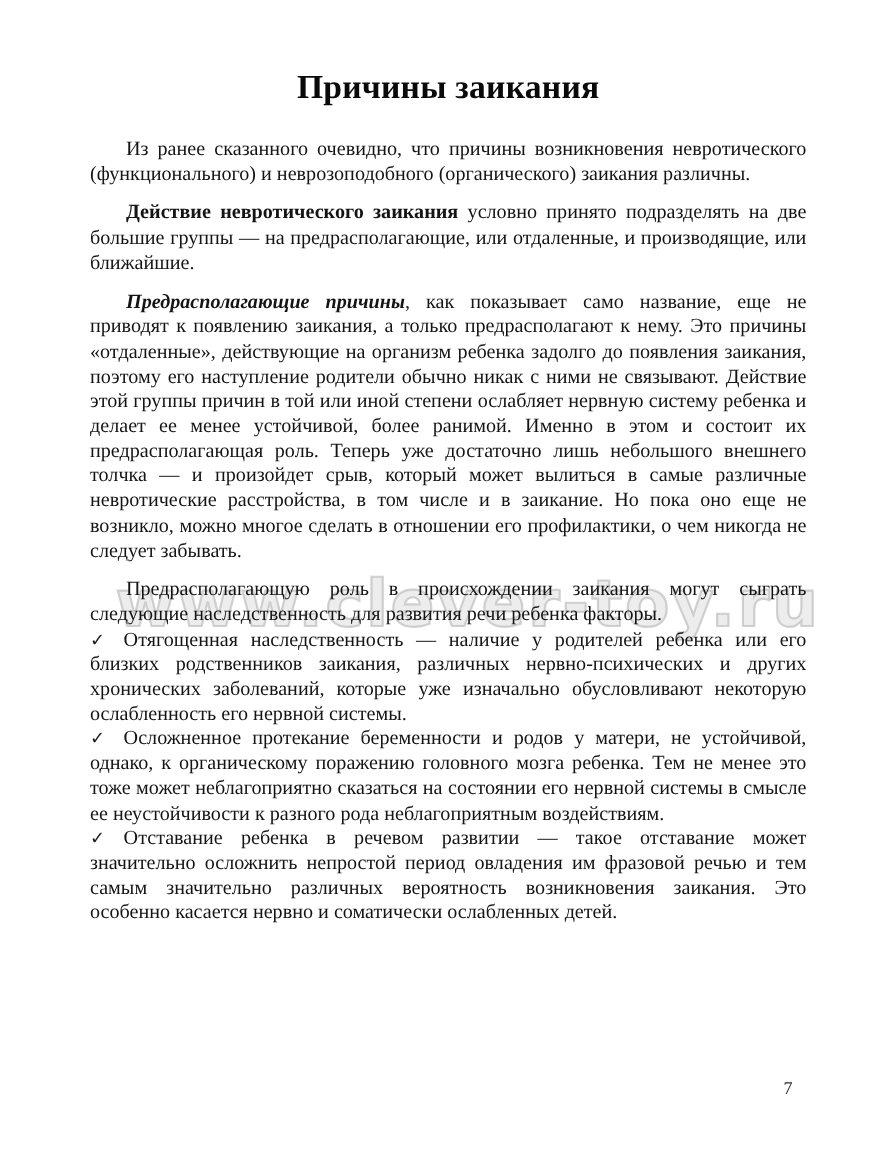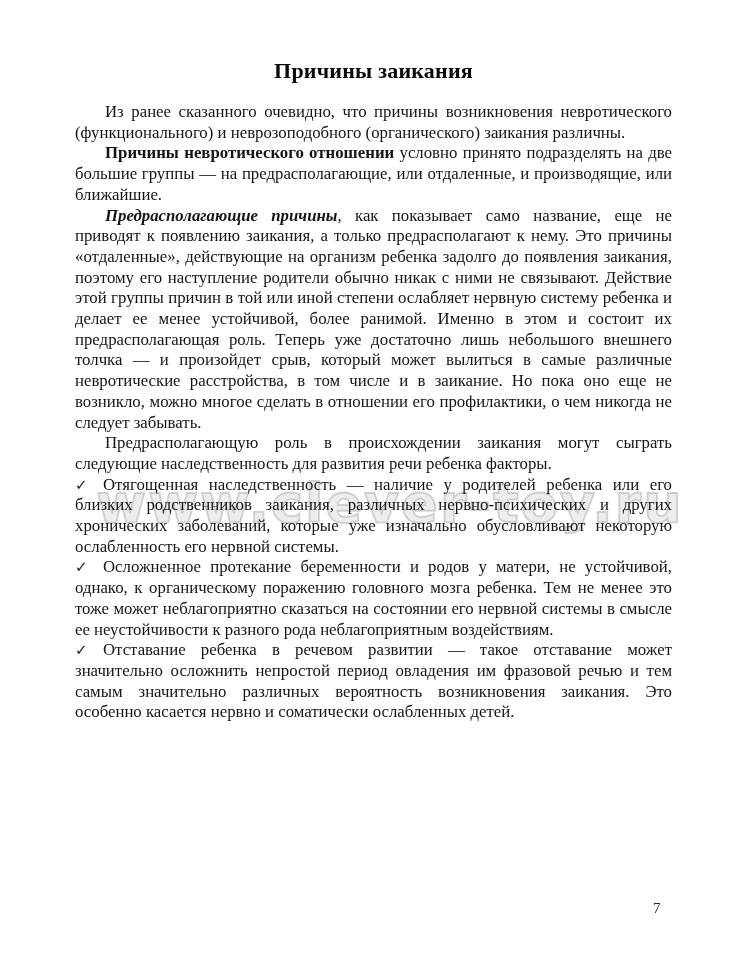--- a/index.html
+++ b/index.html
@@ -19,21 +19,21 @@
     inset: 0;
     background: #ffffff;
   }
   .title {
     position: absolute;
     top: 58px;
     left: 75px;
     width: 597px;
     margin: 0;
     text-align: center;
-    font-size: 22px;
+    font-size: 28px;
     font-weight: 700;
     color: #0a0a0a;
     letter-spacing: 0.2px;
     z-index: 2;
   }
   .watermark {
     position: absolute;
     top: 472px;
     left: 70px;
     width: 640px;
@@ -59,20 +59,21 @@
     line-height: 20.7px;
     text-align: justify;
     color: #141414;
   }
   .para {
     margin: 0;
     padding: 0;
   }
   .para.indent {
     text-indent: 30px;
+    margin-top: 12px;
   }
   .lead {
     font-weight: 700;
   }
   .lead.italic {
     font-style: italic;
     font-family: Liberation Serif, serif;
   }
   .para.bullet {
     text-indent: 0;
@@ -100,21 +101,21 @@
 <div class="page">
 
   <div class="watermark">www.clever-toy.ru</div>
 
   <h1 class="title">Причины заикания</h1>
 
   <div class="body-text">
 
     <p class="para indent"><span>Из ранее сказанного очевидно, что причины возникновения невротического (функционального) и неврозоподобного (органического) заикания различны.</span></p>
 
-    <p class="para indent"><span class="lead">Причины невротического отношении</span><span> условно принято подразделять на две большие группы — на предрасполагающие, или отдаленные, и производящие, или ближайшие.</span></p>
+    <p class="para indent"><span class="lead">Действие невротического заикания</span><span> условно принято подразделять на две большие группы — на предрасполагающие, или отдаленные, и производящие, или ближайшие.</span></p>
 
     <p class="para indent"><span class="lead italic">Предрасполагающие причины</span><span>, как показывает само название, еще не приводят к появлению заикания, а только предрасполагают к нему. Это причины «отдаленные», действующие на организм ребенка задолго до появления заикания, поэтому его наступление родители обычно никак с ними не связывают. Действие этой группы причин в той или иной степени ослабляет нервную систему ребенка и делает ее менее устойчивой, более ранимой. Именно в этом и состоит их предрасполагающая роль. Теперь уже достаточно лишь небольшого внешнего толчка — и произойдет срыв, который может вылиться в самые различные невротические расстройства, в том числе и в заикание. Но пока оно еще не возникло, можно многое сделать в отношении его профилактики, о чем никогда не следует забывать.</span></p>
 
     <p class="para indent"><span>Предрасполагающую роль в происхождении заикания могут сыграть следующие наследственность для развития речи ребенка факторы.</span></p>
 
     <p class="para bullet"><span class="check">✓</span><span>Отягощенная наследственность — наличие у родителей ребенка или его близких родственников заикания, различных нервно-психических и других хронических заболеваний, которые уже изначально обусловливают некоторую ослабленность его нервной системы.</span></p>
 
     <p class="para bullet"><span class="check">✓</span><span>Осложненное протекание беременности и родов у матери, не устойчивой, однако, к органическому поражению головного мозга ребенка. Тем не менее это тоже может неблагоприятно сказаться на состоянии его нервной системы в смысле ее неустойчивости к разного рода неблагоприятным воздействиям.</span></p>
 
 

